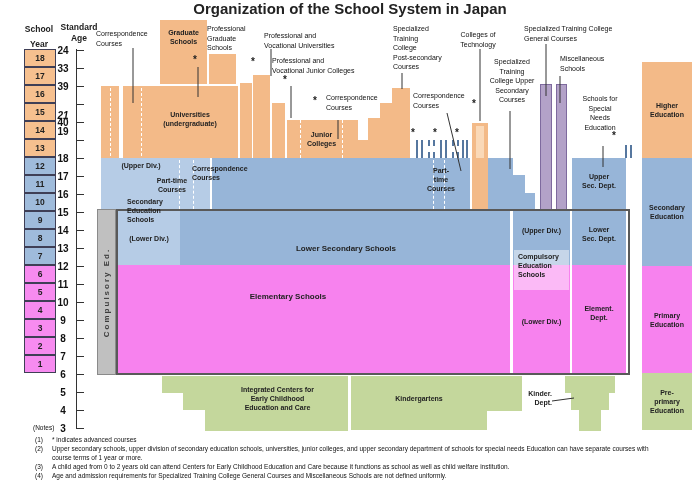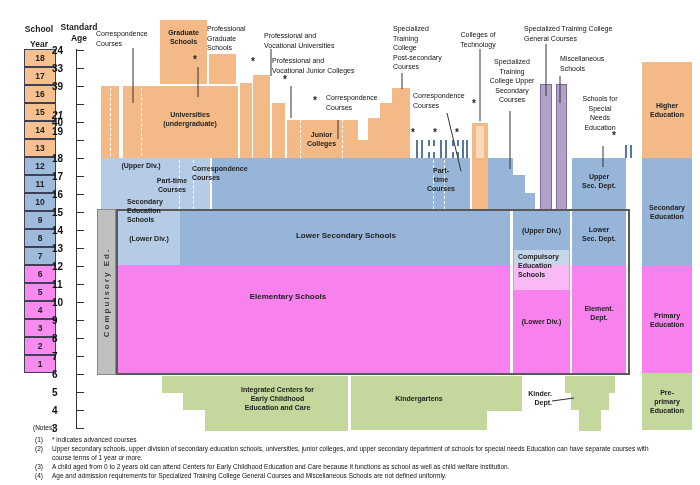--- a/index.html
+++ b/index.html
@@ -14,36 +14,37 @@
   .c{text-align:center}.l{text-align:left}
   .flex{display:flex;align-items:center;justify-content:center;white-space:pre-line;
         text-align:center;font-weight:bold;font-size:7px;line-height:9px;color:#222;z-index:2}
   .ast{position:absolute;z-index:7;font-weight:bold;font-size:10px;line-height:9px;color:#222}
   .wdash{position:absolute;z-index:2;width:0;border-left:1px dashed #fff}
   .tick{position:absolute;z-index:2;width:2px;background:#56779f}
   .tickd{position:absolute;z-index:2;width:0;border-left:2px dashed #56779f}
   .ycell{position:absolute;left:0;width:32px;height:18px;box-sizing:border-box;
          border:1px solid #3f3f56;text-align:center;font-weight:bold;font-size:8.5px;
          line-height:16px;color:#222}
-  .agenum{position:absolute;z-index:6;left:52px;width:22px;text-align:left;
+  .agenum{position:absolute;z-index:6;left:52px;width:22px;text-align:center;
           font-weight:bold;font-size:10px;line-height:11px;color:#111}
   .agetick{position:absolute;z-index:2;left:76px;width:8px;height:1px;background:#333}
   #cborder{position:absolute;z-index:5;border:2px solid #595959;box-sizing:border-box;
            pointer-events:none;background:transparent}
   #lines{position:absolute;z-index:4;left:0;top:0;pointer-events:none}
   .note{position:absolute;z-index:6;font-size:6.5px;line-height:8.5px;color:#111}
   .vtxt{position:absolute;z-index:6;display:flex;align-items:center;justify-content:center}
   .vtxt span{transform:rotate(-90deg);white-space:nowrap;letter-spacing:2px;
              font-size:8px;font-weight:bold;color:#3c3c3c}
 </style>
 </head>
 <body>
 
 <div id="stage">
 
+  <div class="blk big" style="left:0;top:3;width:700px;font-size:15px;line-height:17px">Organization of the School System in Japan</div>
   <div class="blk" style="left:14px;top:22px;width:50px;font-size:8.5px;line-height:15px">School
 Year</div>
   <div class="blk" style="left:58px;top:22px;width:42px;font-size:8.5px;line-height:11px">Standard
 Age</div>
 
   <div class="a" id="year-col" style="left:24px;top:49px;width:32px;height:324px;z-index:2">
       <div class="ycell" style="top: 0px; background: rgb(246, 192, 143);">18</div>
       <div class="ycell" style="top: 18px; background: rgb(246, 192, 143);">17</div>
       <div class="ycell" style="top: 36px; background: rgb(246, 192, 143);">16</div>
       <div class="ycell" style="top: 54px; background: rgb(246, 192, 143);">15</div>
@@ -159,21 +160,21 @@
 Sec. Dept.</div>
 
   <div class="vtxt" style="left: 97px; top: 209px; width: 19px; height: 166px; border: 1px solid rgb(138, 138, 138); box-sizing: border-box; z-index: 2; background: rgb(192, 192, 192);">
     <span>Compulsory Ed.</span>
   </div>
   <div id="cborder" style="left:116px;top:209px;width:514px;height:166px"></div>
 
   <div class="shp" style="left: 118px; top: 211px; width: 392px; height: 54px; background: rgb(151, 181, 216);"></div>
   <div class="shp" style="left: 118px; top: 211px; width: 62px; height: 54px; background: rgb(182, 204, 230);"></div>
   <div class="blk" style="left:120px;top:234px;width:58px">(Lower Div.)</div>
-  <div class="blk big" style="left:180px;top:231px;width:332px">Lower Secondary Schools</div>
+  <div class="blk big" style="left:180px;top:244px;width:332px">Lower Secondary Schools</div>
 
   <div class="shp" style="left: 118px; top: 265px; width: 392px; height: 108px; background: rgb(247, 130, 238);"></div>
   <div class="blk big" style="left:118px;top:292px;width:340px">Elementary Schools</div>
 
   <div class="shp" style="left: 513px; top: 211px; width: 57px; height: 54px; background: rgb(151, 181, 216);"></div>
   <div class="blk" style="left:513px;top:226px;width:57px">(Upper Div.)</div>
   <div class="shp" style="left: 513px; top: 265px; width: 57px; height: 108px; background: rgb(247, 130, 238);"></div>
   <div class="shp" style="left:514px;top:250px;width:55px;height:40px;background:rgba(255,255,255,0.45);z-index:3"></div>
   <div class="blk" style="left:518px;top:252px;width:52px;text-align:left">Compulsory
 Education

